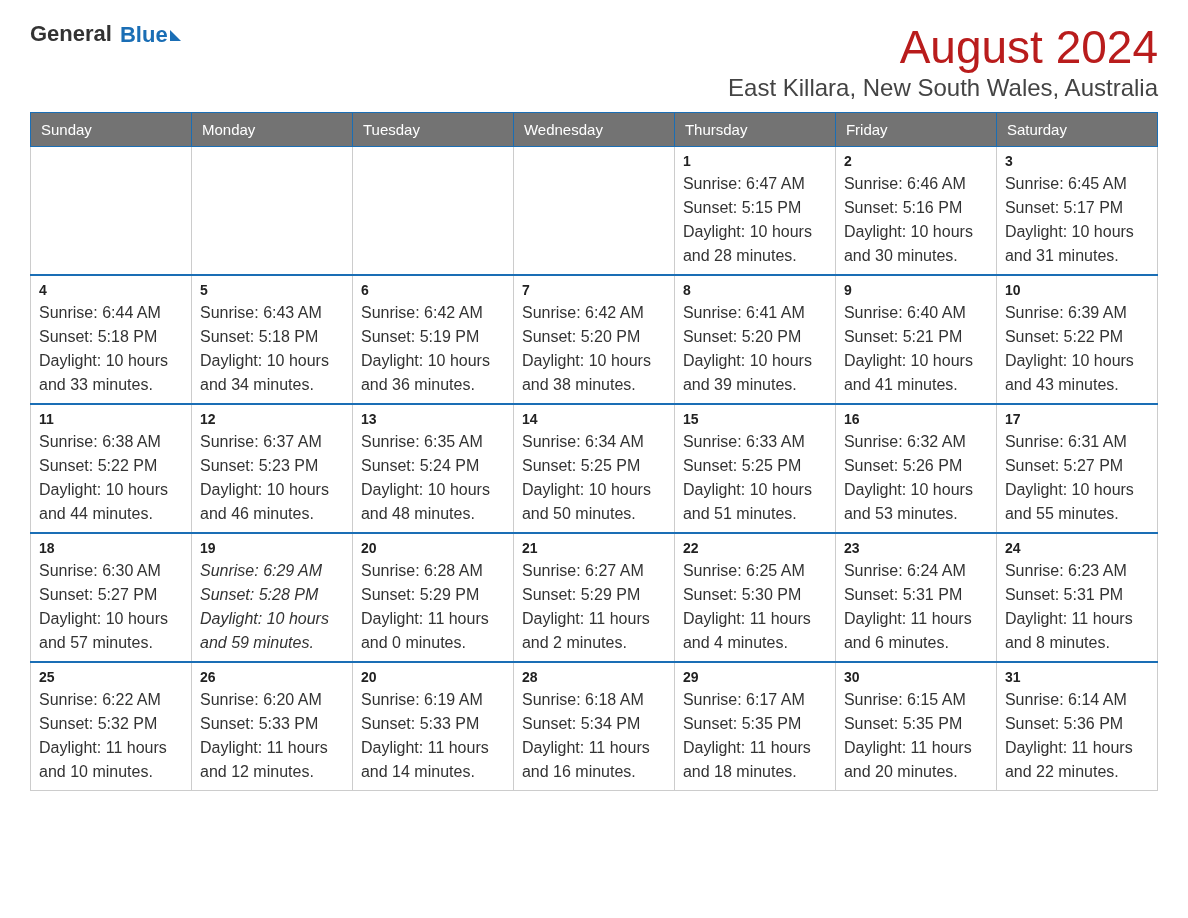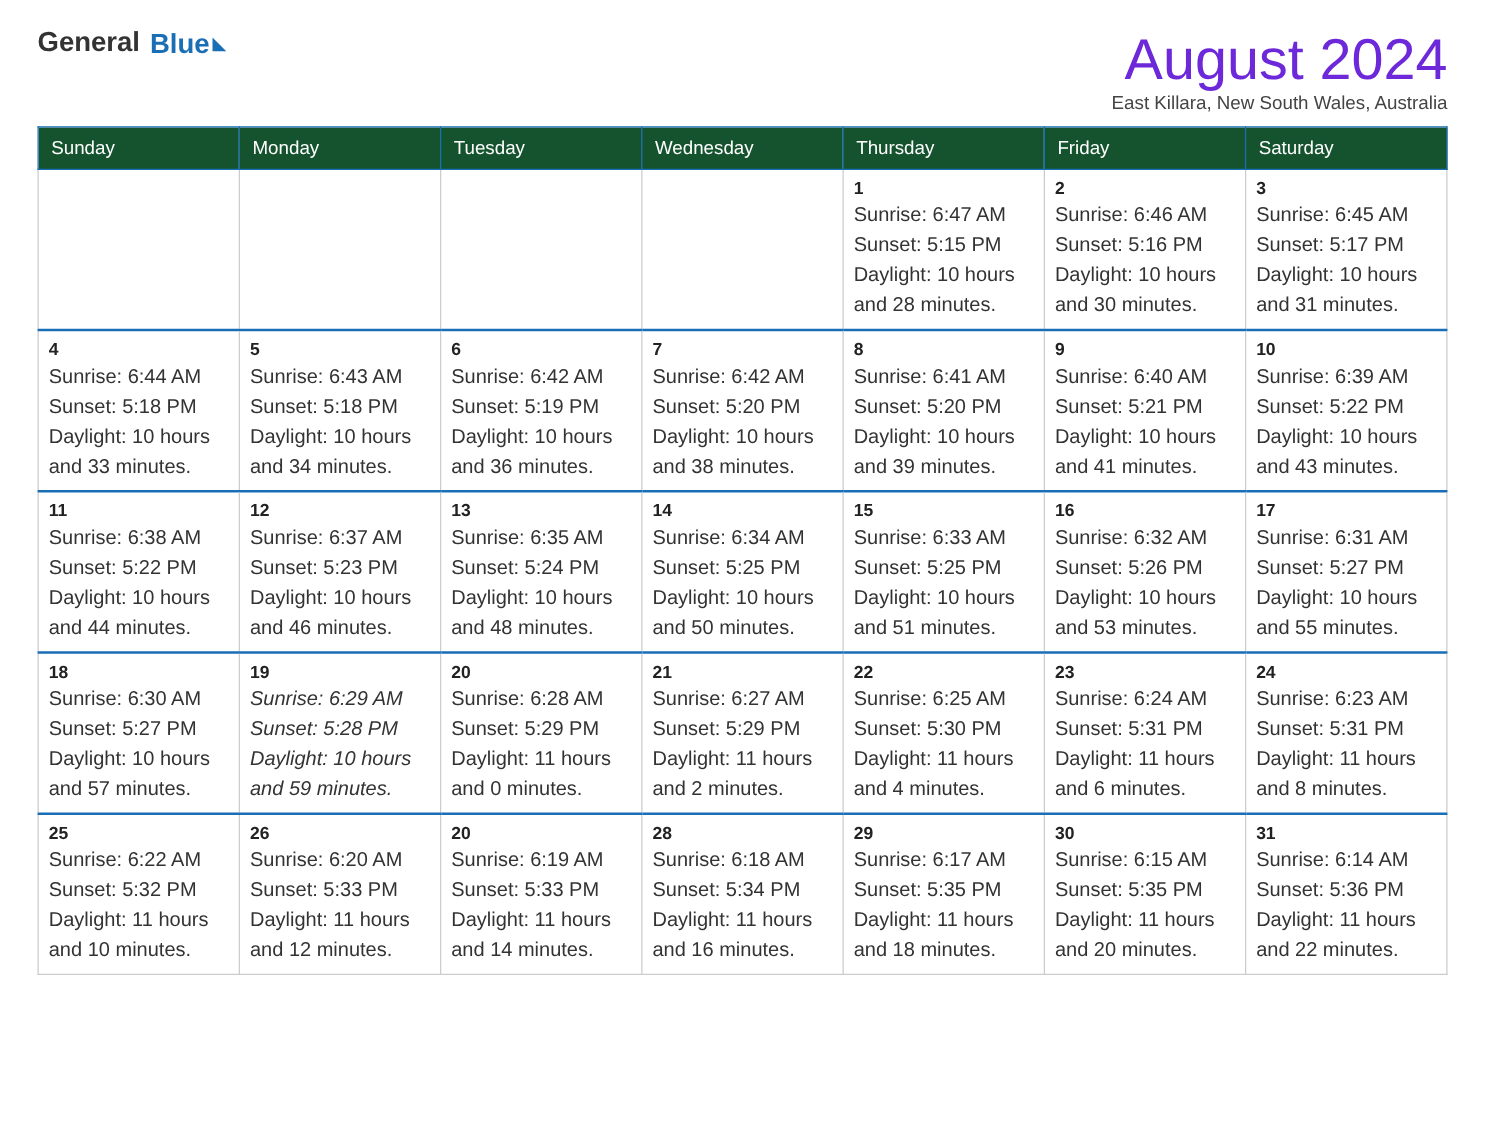--- a/index.html
+++ b/index.html
@@ -25,33 +25,33 @@
       font-size: 22px;
       font-weight: bold;
       color: #333;
     }
     .title-section {
       text-align: right;
     }
     .month-title {
       font-size: 46px;
       font-weight: normal;
-      color: #6d28d9;
+      color: #b91c1c;
     }
     .location-title {
-      font-size: 15px;
+      font-size: 24px;
       color: #444;
     }
     .calendar-table {
       width: 100%;
       border-collapse: collapse;
       margin-top: 10px;
     }
     .calendar-table th {
-      background-color: #14532d;
+      background-color: #737373;
       color: #fff;
       font-size: 15px;
       font-weight: normal;
       padding: 8px 10px;
       text-align: left;
       border: 1px solid #1a6eb5;
     }
     .calendar-table td {
       vertical-align: top;
       padding: 6px 8px;

